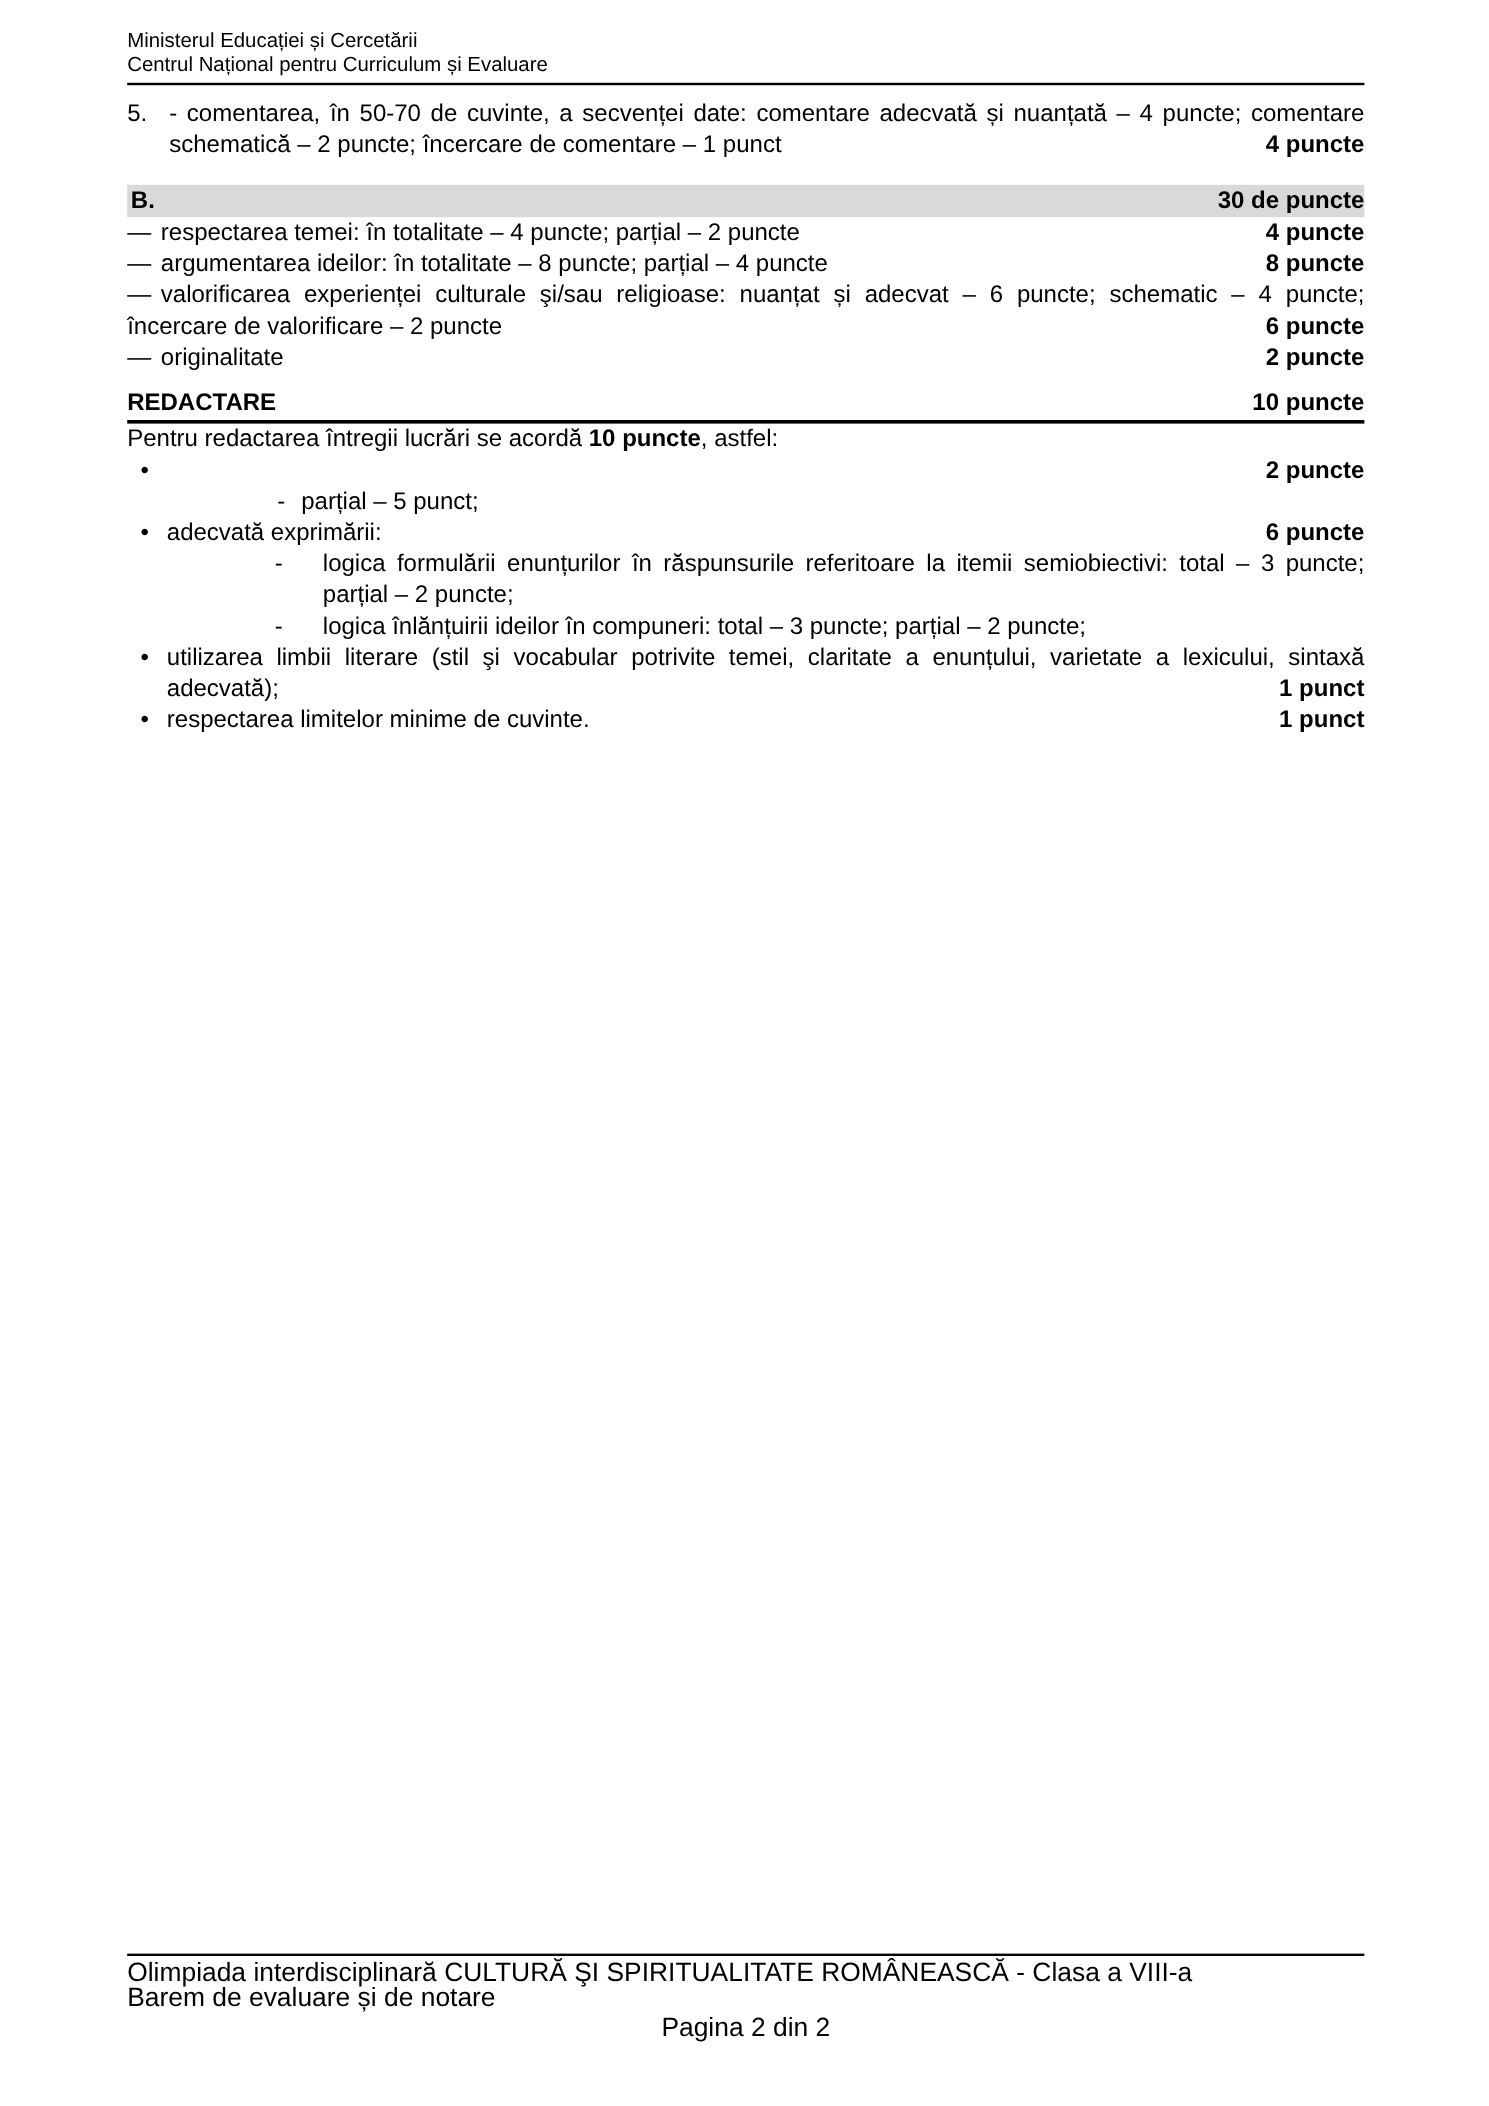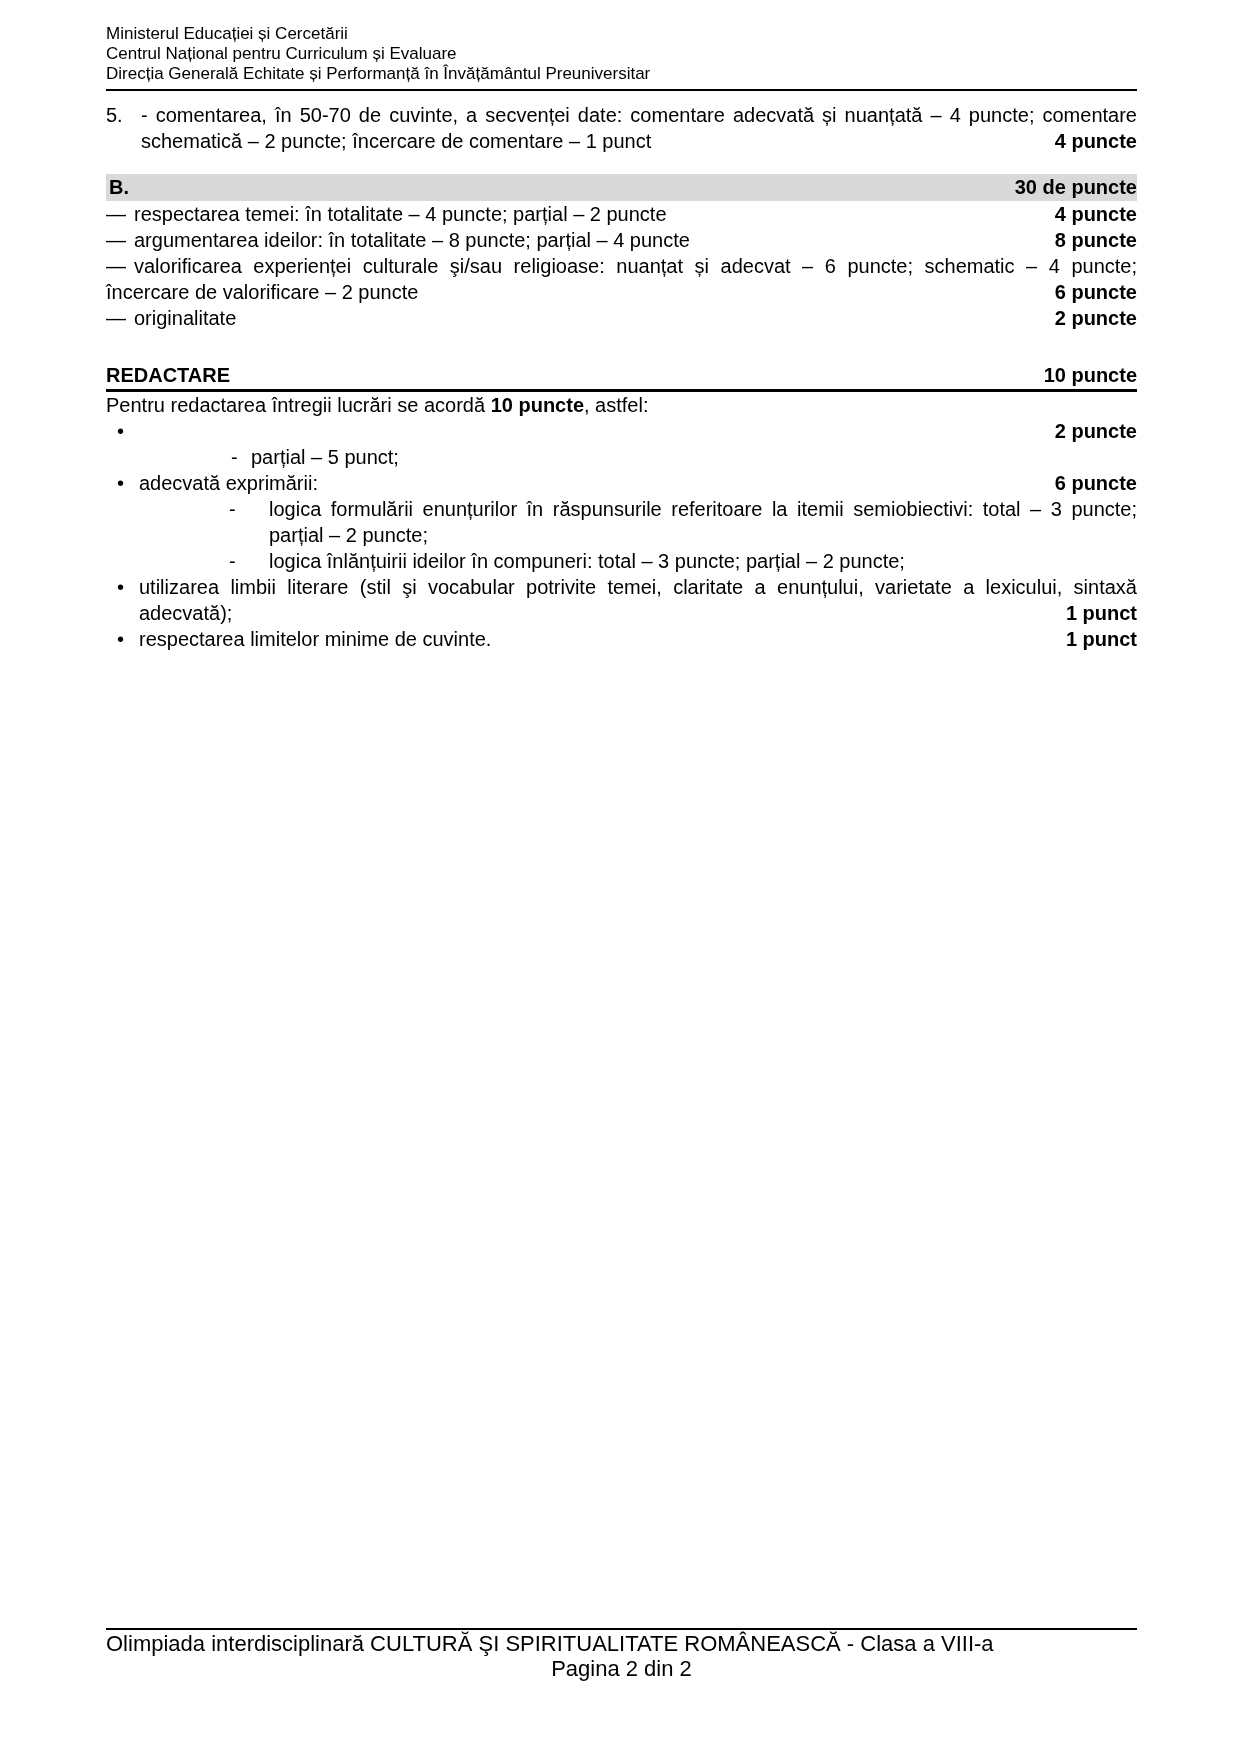--- a/index.html
+++ b/index.html
@@ -47,21 +47,21 @@
     font-weight: bold;
     line-height: 27px;
     padding-left: 3px;
   }
 
   
   .dash-item .dash { margin-right: 8px; }
 
   
   .redactare-row {
-    margin-top: 31px;
+    margin-top: 12px;
     display: flex;
     justify-content: space-between;
     font-weight: bold;
     line-height: 27px;
     border-bottom: 3px solid #000;
   }
 
   
   .bullet-item { padding-left: 33px; }
   .bullet-item .bullet-marker { position: absolute; left: 11px; top: 0; }
@@ -87,21 +87,20 @@
 </style>
 </head>
 <body>
 
 <div class="page">
   <div class="content">
 
     <div class="doc-header">
       <div>Ministerul Educației și Cercetării</div>
       <div>Centrul Național pentru Curriculum și Evaluare</div>
-      <div>Direcția Generală Echitate și Performanță în Învățământul Preuniversitar</div>
       <hr class="header-rule">
     </div>
 
     <div class="body-text">
 
       <p class="row item5 justify">
         <span class="num">5.</span><span>- comentarea, în 50-70 de cuvinte, a secvenței date: comentare adecvată și nuanțată – 4 puncte; comentare schematică – 2 puncte; încercare de comentare – 1 punct</span>
         <span class="pts">4 puncte</span>
       </p>
 
@@ -167,15 +166,16 @@
       <p class="row bullet-item">
         <span class="bullet-marker">•</span><span>respectarea limitelor minime de cuvinte.</span>
         <span class="pts">1 punct</span>
       </p>
 
     </div>
   </div>
 
   <div class="doc-footer">
     <div>Olimpiada interdisciplinară CULTURĂ ŞI SPIRITUALITATE ROMÂNEASCĂ - Clasa a VIII-a</div>
+    <div>Barem de evaluare și de notare</div>
     <div class="page-num">Pagina 2 din 2</div>
   </div>
 </div>
 
 </body></html>

